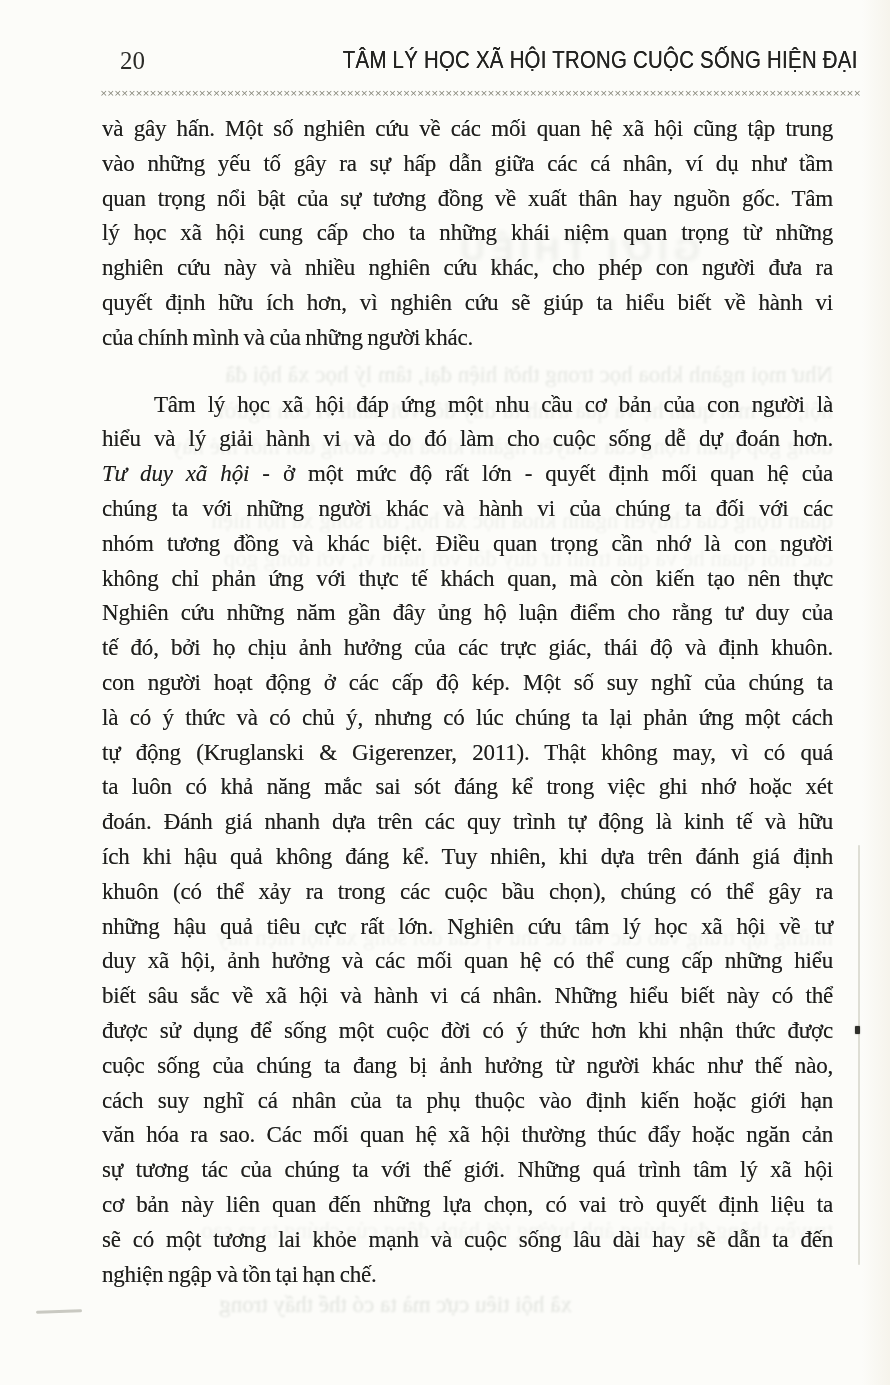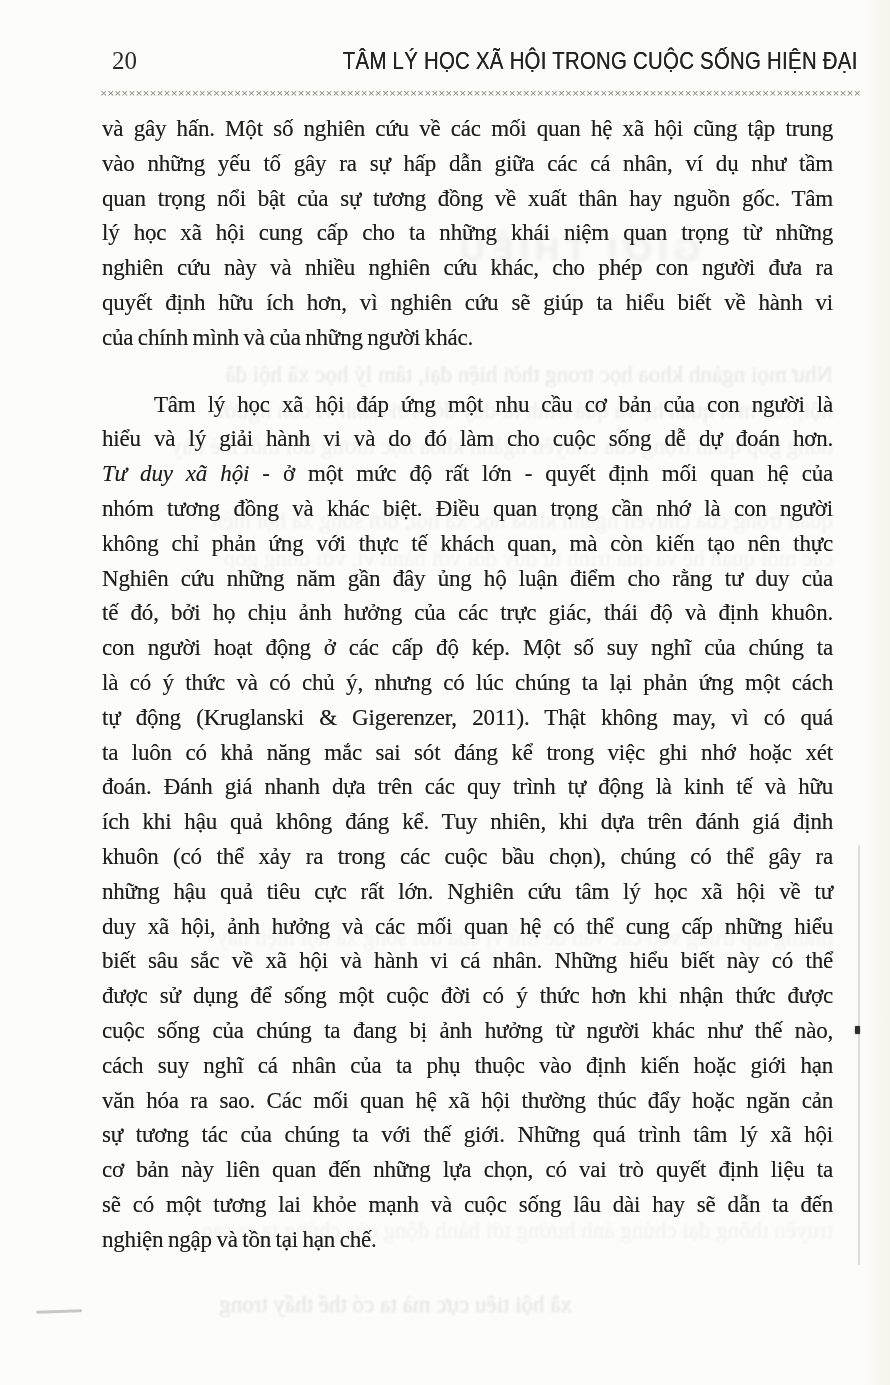--- a/index.html
+++ b/index.html
@@ -3,22 +3,22 @@
 <meta charset="utf-8">
 <style>
   html,body{margin:0;padding:0;}
   .page{
     position:relative; width:890px; height:1385px;
     background:#fcfcf9; overflow:hidden;
     font-family:"Liberation Serif", serif;
   }
   
   .header{
-    position:absolute; left:104px; right:32px; top:48px;
-    display:flex; justify-content:space-between; align-items:center;
+    position:absolute; left:112px; right:32px; top:48px;
+    display:flex; justify-content:space-between; align-items:flex-start;
   }
   .page-num{
     font-size:25px; color:#2b2b28; margin-left:8px; line-height:1;
   }
   .running-title{
     font-family:"Liberation Sans", sans-serif;
     font-size:24px; font-weight:400; color:#232321;
     white-space:nowrap; line-height:1;
     transform:scaleX(0.85); transform-origin:right bottom;
     letter-spacing:0.3px;
@@ -108,20 +108,21 @@
       <div class="line">quan trọng nổi bật của sự tương đồng về xuất thân hay nguồn gốc. Tâm</div>
       <div class="line">lý học xã hội cung cấp cho ta những khái niệm quan trọng từ những</div>
       <div class="line">nghiên cứu này và nhiều nghiên cứu khác, cho phép con người đưa ra</div>
       <div class="line">quyết định hữu ích hơn, vì nghiên cứu sẽ giúp ta hiểu biết về hành vi</div>
       <div class="line last-line">của chính mình và của những người khác.</div>
     </div>
     <div class="para para-2">
       <div class="line indent">Tâm lý học xã hội đáp ứng một nhu cầu cơ bản của con người là</div>
       <div class="line">hiểu và lý giải hành vi và do đó làm cho cuộc sống dễ dự đoán hơn.</div>
       <div class="line"><span class="ital">Tư duy xã hội</span><span> - ở một mức độ rất lớn - quyết định mối quan hệ của</span></div>
+      <div class="line">chúng ta với những người khác và hành vi của chúng ta đối với các</div>
       <div class="line">nhóm tương đồng và khác biệt. Điều quan trọng cần nhớ là con người</div>
       <div class="line">không chỉ phản ứng với thực tế khách quan, mà còn kiến tạo nên thực</div>
       <div class="line">Nghiên cứu những năm gần đây ủng hộ luận điểm cho rằng tư duy của</div>
       <div class="line">tế đó, bởi họ chịu ảnh hưởng của các trực giác, thái độ và định khuôn.</div>
       <div class="line">con người hoạt động ở các cấp độ kép. Một số suy nghĩ của chúng ta</div>
       <div class="line">là có ý thức và có chủ ý, nhưng có lúc chúng ta lại phản ứng một cách</div>
       <div class="line">tự động (Kruglanski &amp; Gigerenzer, 2011). Thật không may, vì có quá</div>
       <div class="line">ta luôn có khả năng mắc sai sót đáng kể trong việc ghi nhớ hoặc xét</div>
       <div class="line">đoán. Đánh giá nhanh dựa trên các quy trình tự động là kinh tế và hữu</div>
       <div class="line">ích khi hậu quả không đáng kể. Tuy nhiên, khi dựa trên đánh giá định</div>

